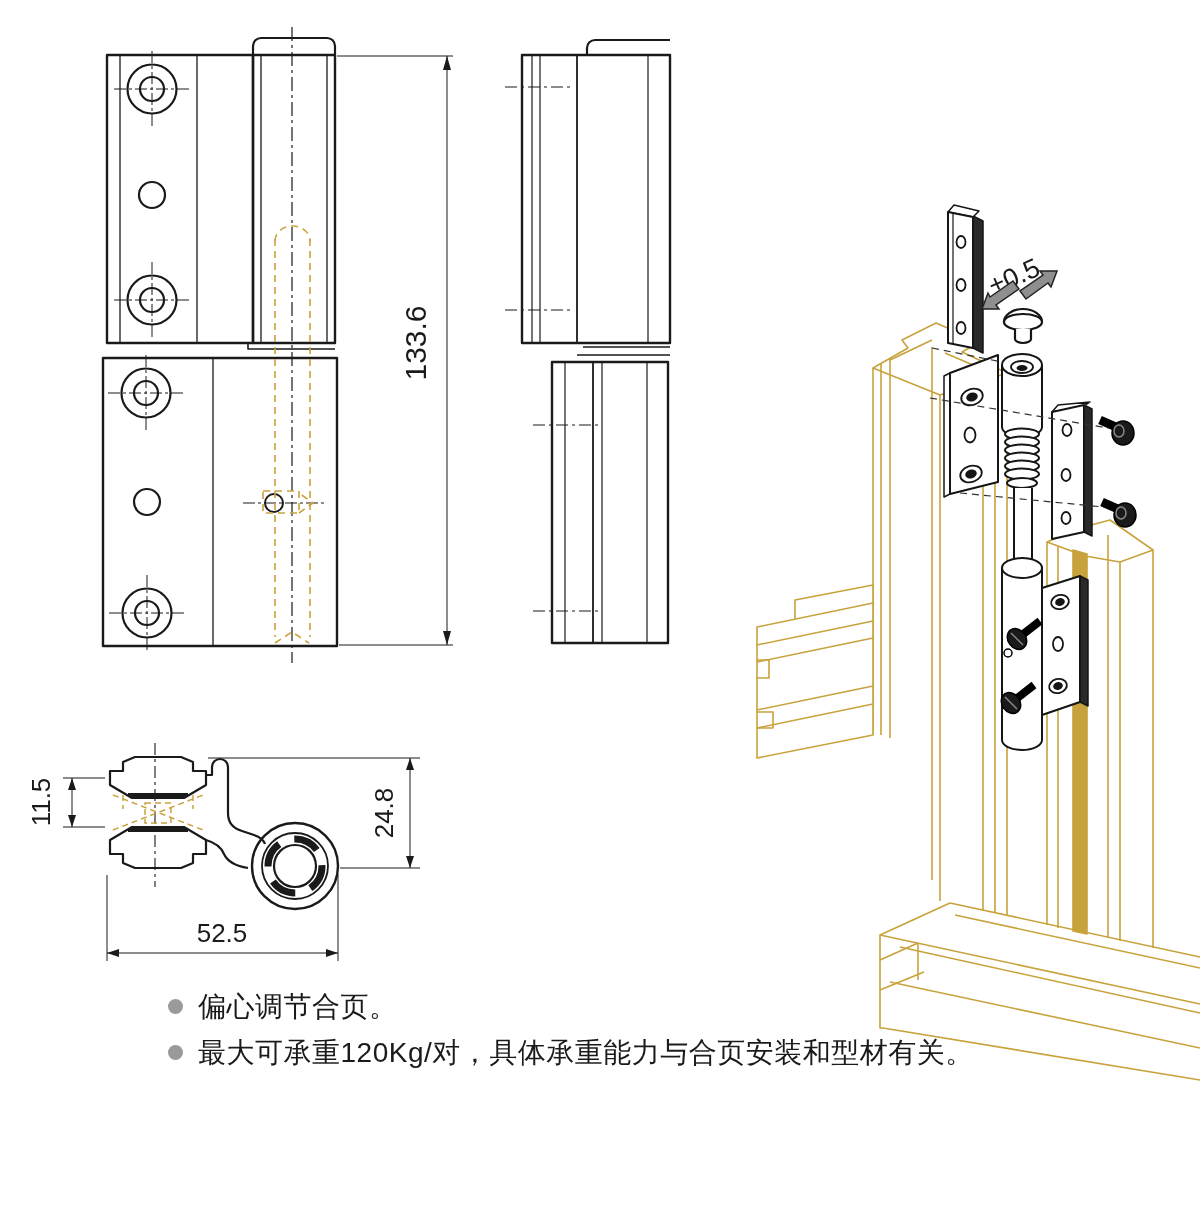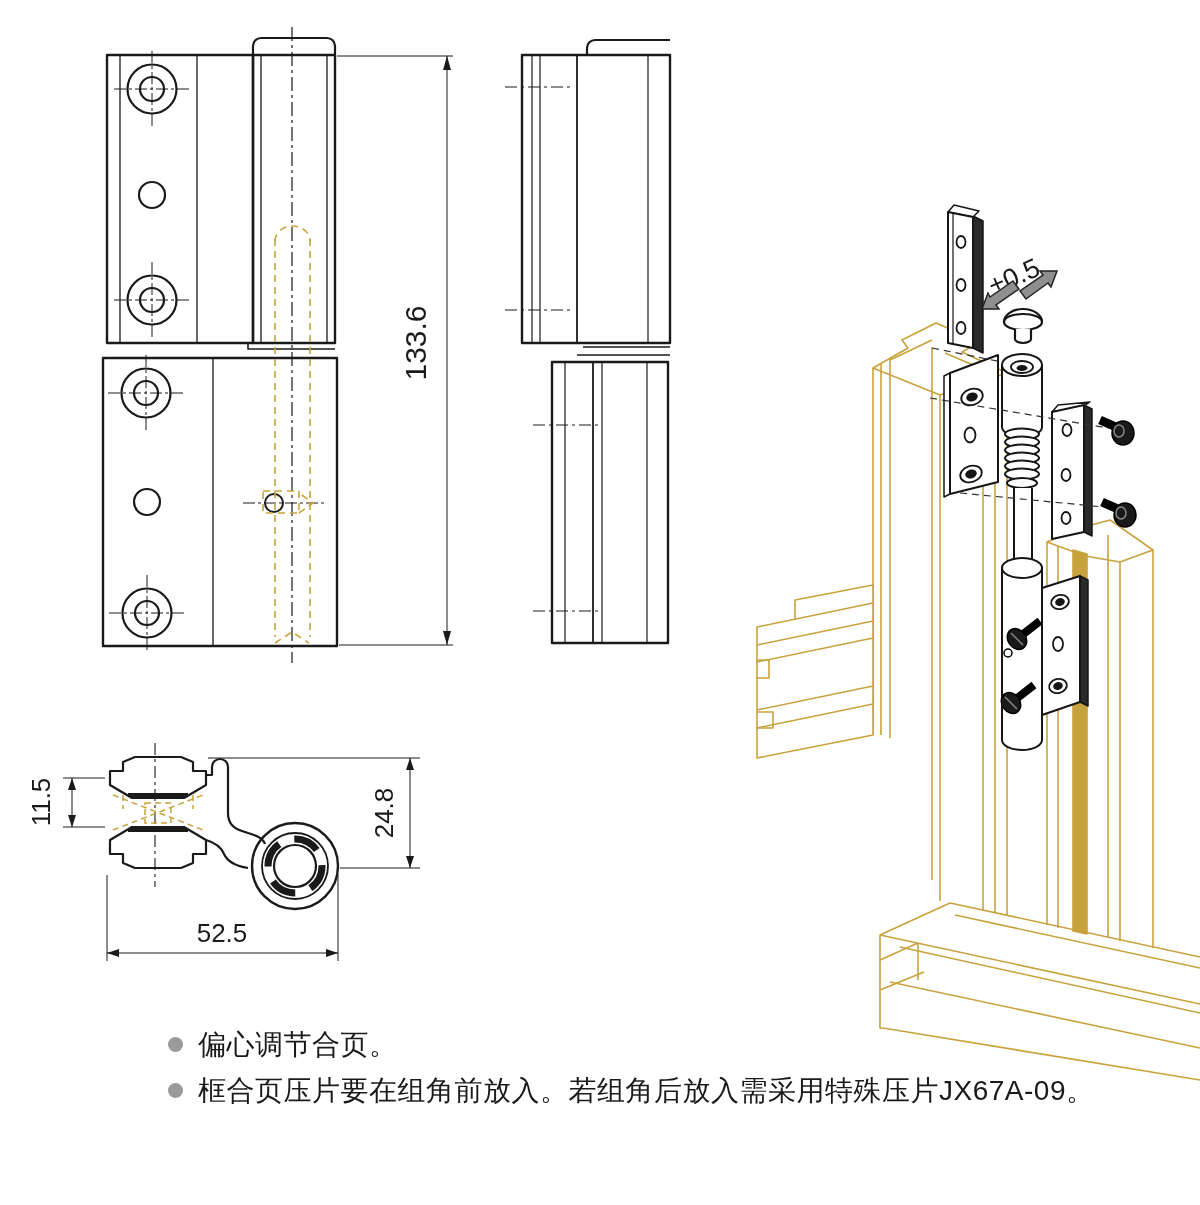--- a/index.html
+++ b/index.html
@@ -1,20 +1,20 @@
 <!DOCTYPE html>
 <html><head>
 <meta charset="utf-8">
 <style>
   html,body{margin:0;padding:0;background:#ffffff;}
   #sheet{position:relative;width:1200px;height:1205px;background:#ffffff;overflow:hidden;
          font-family:"Liberation Sans", sans-serif;}
   svg{position:absolute;overflow:visible;}
   svg text{font-family:"Liberation Sans", sans-serif;fill:#1a1a1a;}
-  .notes{position:absolute;left:168px;top:1028px;display:flex;flex-direction:column;gap:13px;}
+  .notes{position:absolute;left:168px;top:990px;display:flex;flex-direction:column;gap:13px;}
   .note-row{display:flex;align-items:center;height:33px;}
   .dot{width:15px;height:15px;border-radius:50%;background:#9a9a9a;margin-right:15px;flex:0 0 15px;}
   .note-text{font-size:28px;color:#1a1a1a;white-space:nowrap;letter-spacing:0.5px;}
 </style>
 </head>
 <body>
 
 <div id="sheet">
 
   <svg style="left:85px;top:25px" width="380" height="640" viewBox="0 0 380 640">
@@ -340,17 +340,17 @@
     </g>
   </svg>
 
   <div class="notes">
     <div class="note-row">
       <span class="dot"></span>
       <span class="note-text">偏心调节合页。</span>
     </div>
     <div class="note-row">
       <span class="dot"></span>
-      <span class="note-text">框合页压片要在组角前放入。若组角后放入需采用特殊压片JX67A-09。</span>
+      <span class="note-text">最大可承重120Kg/对，具体承重能力与合页安装和型材有关。</span>
     </div>
   </div>
 
 </div>
 
 </body></html>

